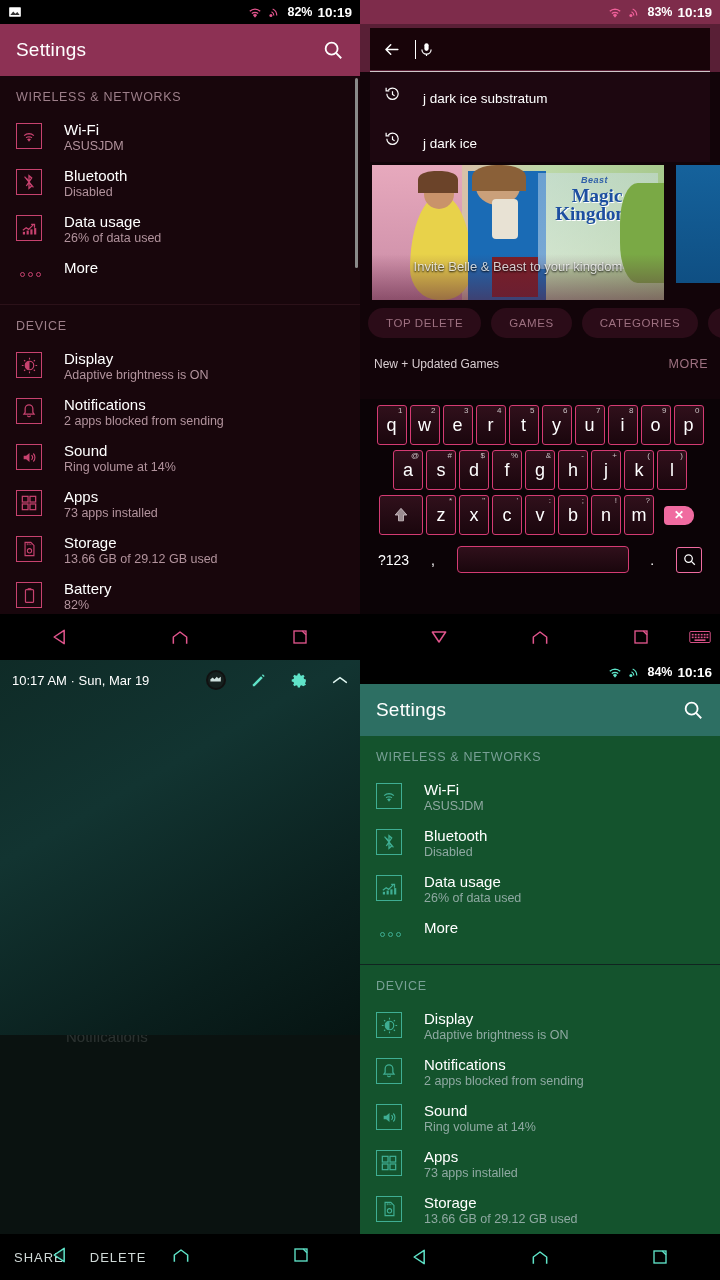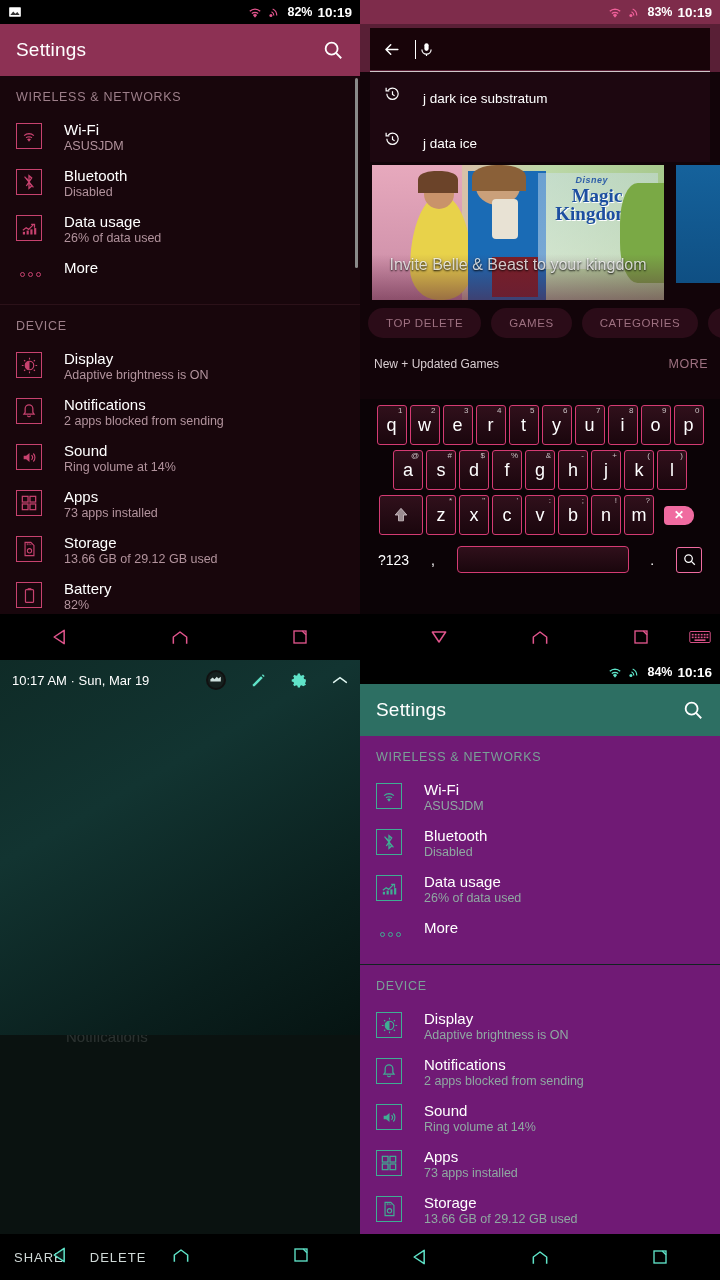--- a/index.html
+++ b/index.html
@@ -77,21 +77,21 @@
                     padding:0 12px; gap:14px; }
   .play-searchbar .ph { flex:1; font-size:15px; color:#cfc6c9; }
   .play-suggest { position:absolute; left:10px; top:71px; width:340px;
                   background:#1d0710; border-top:1px solid #cfc6c9; }
   .sug { display:flex; align-items:center; gap:22px; padding:0 14px; height:45px; }
   .sug .sg-txt { font-size:13.5px; color:#fff;margin-top:8px; }
 
   .banner { position:absolute; left:12px; top:165px; width:292px; height:135px;
             overflow:hidden; background:#8fb0c9; }
   .banner .cap { position:absolute; left:0; right:0; bottom:26px; text-align:center;
-                 font-size:16px; color:rgba(255,255,255,.78); text-shadow:0 1px 2px #000; }
+                 font-size:13px; color:rgba(255,255,255,.78); text-shadow:0 1px 2px #000; }
   .banner-side { position:absolute; left:316px; top:165px; width:60px; height:118px;
                  background:linear-gradient(180deg,#15629c,#0f4f83); }
   .chips { position:absolute; left:8px; top:308px; right:0; display:flex; gap:10px; }
   .chip { height:30px; border-radius:16px; background:#2b0c18; color:#9d7080;
           font-size:11.5px; display:flex; align-items:center; justify-content:center;
           padding:0 18px; letter-spacing:.6px; white-space:nowrap; }
   .sec-row { position:absolute; left:14px; right:12px; top:357px;
              display:flex; justify-content:space-between; align-items:center; }
   .sec-row .sl { font-size:12px; color:#d8cdd1; }
   .sec-row .sr { font-size:12.5px; color:#9d7080; letter-spacing:.5px; }
@@ -401,21 +401,21 @@
         <div style="position:absolute;left:0;top:0;width:90px;height:100%;background:linear-gradient(180deg,#e7a9bd,#c98ba5)"></div>
         <div style="position:absolute;left:38px;top:30px;width:62px;height:105px;background:#e8d24a;border-radius:50% 50% 45% 45% / 70% 70% 30% 30%"></div>
         <div style="position:absolute;left:52px;top:14px;width:30px;height:30px;border-radius:50%;background:#c9936a"></div>
         <div style="position:absolute;left:46px;top:6px;width:40px;height:22px;border-radius:40% 40% 0 0;background:#6b4329"></div>
         <div style="position:absolute;left:96px;top:6px;width:78px;height:129px;background:#1a6bb5"></div>
         <div style="position:absolute;left:104px;top:4px;width:44px;height:36px;border-radius:50%;background:#caa07a"></div>
         <div style="position:absolute;left:100px;top:0px;width:54px;height:26px;border-radius:45% 45% 0 0;background:#8a6038"></div>
         <div style="position:absolute;left:120px;top:34px;width:26px;height:40px;background:#e8e2d4;border-radius:4px"></div>
         <div style="position:absolute;left:120px;top:92px;width:46px;height:40px;background:#7b1f26"></div>
         <div style="position:absolute;right:6px;top:8px;width:120px;height:96px;background:linear-gradient(180deg,#cfe2f3,#eef4fb);opacity:.45"></div>
-        <div style="position:absolute;right:56px;top:10px;font-size:9px;color:#2f5fa8;font-style:italic;font-weight:bold;letter-spacing:.5px">Disney</div>
+        <div style="position:absolute;right:56px;top:10px;font-size:9px;color:#2f5fa8;font-style:italic;font-weight:bold;letter-spacing:.5px">Beast</div>
         <div style="position:absolute;right:14px;top:22px;width:106px;text-align:center;font-size:19px;line-height:.95;color:#1d4fa0;font-weight:bold;font-family:'Liberation Serif',serif;text-shadow:1px 1px 0 #fff">Magic Kingdoms</div>
         <div style="position:absolute;right:0;top:18px;width:44px;height:100px;background:#7aa945;border-radius:40% 0 0 40%"></div>
         <div style="position:absolute;left:0;right:0;bottom:0;height:46px;background:linear-gradient(180deg,rgba(110,40,70,0),rgba(90,30,60,.55))"></div>
         <div class="cap">Invite Belle &amp; Beast to your kingdom</div>
       </div>
       <div class="banner-side"></div>
 
       <div class="chips">
         <div class="chip">TOP DELETE</div>
         <div class="chip">GAMES</div>
@@ -455,21 +455,21 @@
           <span class="sg-txt">j dark ice substratum</span>
         </div>
         <div class="sug">
           <span class="ico">
             <svg width="17" height="17" viewBox="0 0 24 24">
                 <path d="M4 11a8 8 0 108-8 8 8 0 00-6 2.7" stroke="#fff" stroke-width="1.7" fill="none"></path>
                 <path d="M3 2.5V7h4.5" stroke="#fff" stroke-width="1.7" fill="none"></path>
                 <path d="M12 7.5V12l3 1.8" stroke="#fff" stroke-width="1.7" fill="none"></path>
               </svg>
           </span>
-          <span class="sg-txt">j data ice</span>
+          <span class="sg-txt">j dark ice</span>
         </div>
       </div>
 
       <div class="kb">
         <div class="kbrow">
           <div class="key k-w">
               <span class="hint">1</span>
               <span>q</span>
             </div>
           <div class="key k-w">
@@ -730,21 +730,21 @@
         <div class="nb">
           <svg width="18" height="18" viewBox="0 0 24 24">
               <rect x="4" y="4" width="16" height="16" stroke="#5fe3c8" stroke-width="1.8" fill="none"></rect>
               <path d="M15 4l5 5" stroke="#5fe3c8" stroke-width="1.8"></path>
             </svg>
         </div>
       </div>
     </div>
   </div>
 
-  <div class="quad s-teal" id="q-br" style="background:#701a75">
+  <div class="quad s-teal" id="q-br" style="background:#14532d">
     <div class="statusbar" style="background:#000">
       <div class="sb-left"></div>
       <div class="sb-right">
         <span class="ico">
           <svg width="16" height="14" viewBox="0 0 24 20">
               <path d="M12 18.5l-3.2-4a5 5 0 016.4 0z" fill="#5fe3c8"></path>
               <path d="M4.2 8.8A12 12 0 0112 5.6a12 12 0 017.8 3.2" stroke="#5fe3c8" stroke-width="2" fill="none"></path>
               <path d="M7.2 12.3A8 8 0 0112 10.6a8 8 0 014.8 1.7" stroke="#5fe3c8" stroke-width="2" fill="none"></path>
             </svg>
         </span>

